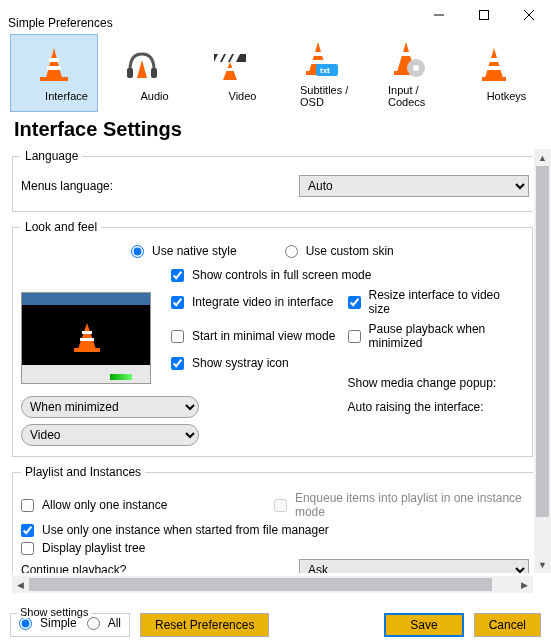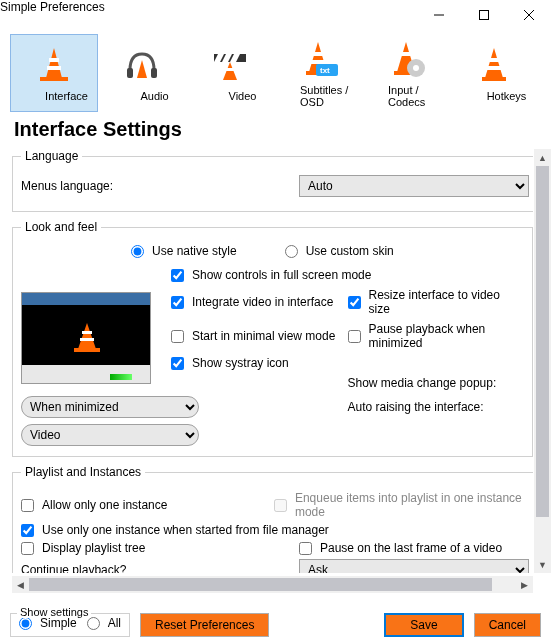--- a/index.html
+++ b/index.html
@@ -1,17 +1,17 @@
 <!DOCTYPE html>
 <html><head>
 <meta charset="utf-8">
 <style>
 * { box-sizing: border-box; margin: 0; padding: 0; }
 body { font-family: "Segoe UI", Tahoma, sans-serif; font-size: 12px; color: #000; background: #fff; width: 551px; height: 643px; overflow: hidden; display: flex; flex-direction: column; }
-.titlebar { height: 30px; display: flex; align-items: flex-start; padding-left: 0; }
+.titlebar { height: 30px; display: flex; align-items: flex-end; padding-left: 8px; }
 .titlebar-title { flex: 1; font-size: 12px; }
 .tb-btn { width: 45px; height: 30px; display: flex; align-items: center; justify-content: center; }
 .tb-btn svg { stroke: #000; }
 .tabs { display: flex; padding: 4px 10px 0 10px; gap: 0; }
 .tab { width: 88px; height: 78px; display: flex; flex-direction: column; align-items: center; justify-content: center; gap: 4px; border: 1px solid transparent; font-size: 11px; }
 .tab.selected { background: #cde6f7; border-color: #8cb8e8; }
 .tab-label { margin-top: 2px; margin-left: 25px; }
 .section-title { font-size: 20px; font-weight: 700; padding: 6px 14px 2px 14px; }
 .scrollarea { flex: 1; position: relative; overflow: hidden; }
 .content { position: absolute; left: 12px; top: 6px; right: 18px; bottom: 20px; overflow: hidden; }
@@ -39,21 +39,21 @@
 .preview-title { position:absolute; top:0; left:0; right:0; height:12px; background:#3a6ea5; }
 .preview-cone { position:absolute; top:28px; left:48px; }
 .preview-bar { position:absolute; bottom:0; left:0; right:0; height:18px; background:#e8e8e8; }
 .preview-bar-inner { position:absolute; bottom:3px; right:4px; width:36px; height:6px; background: linear-gradient(90deg,#0a0,#6f6 60%, transparent 60%); }
 .show-label { font-size: 12px; }
 .bottom-bar { height: 50px; border-top: 1px solid transparent; padding: 4px 10px 6px 10px; display:flex; align-items: flex-end; }
 .show-settings-box { border: 1px solid #d0d0d0; padding: 2px 8px 6px 8px; position:relative; }
 .show-settings-box .lgd { position:absolute; top:-8px; left:6px; background:#fff; padding:0 3px; font-size: 11px; }
 .radios { display:flex; gap:10px; }
 .spacer { flex:1; }
-button.btn { height: 24px; padding: 0 14px; font-size: 12px; background: #f97316; border: 1px solid #adadad; }
+button.btn { height: 24px; padding: 0 14px; font-size: 12px; background: #eab308; border: 1px solid #adadad; }
 button.btn.primary { border: 2px solid #0078d7; padding: 0 24px; }
 .btn-group { display:flex; gap:10px; }
 .arrow { font-size:9px; color:#555; }
 </style>
 </head>
 <body>
 
 <div class="titlebar">
   <span class="titlebar-title">Simple Preferences</span>
   <div class="tb-btn">
@@ -232,24 +232,20 @@
       <div class="row">
         <label class="chk">
             <input type="checkbox" checked="" style="">
             <span>Use only one instance when started from file manager</span>
           </label>
       </div>
       <div class="row">
         <label class="chk" style="width:270px">
             <input type="checkbox" style="">
             <span>Display playlist tree</span>
-          </label>
-        <label class="chk">
-            <input type="checkbox" style="">
-            <span>Pause on the last frame of a video</span>
           </label>
       </div>
       <div class="row">
         <label style="width:270px">Continue playback?</label>
         <select class="select-wide"><option>Ask</option></select>
       </div>
     </fieldset>
 
   </div>
 

